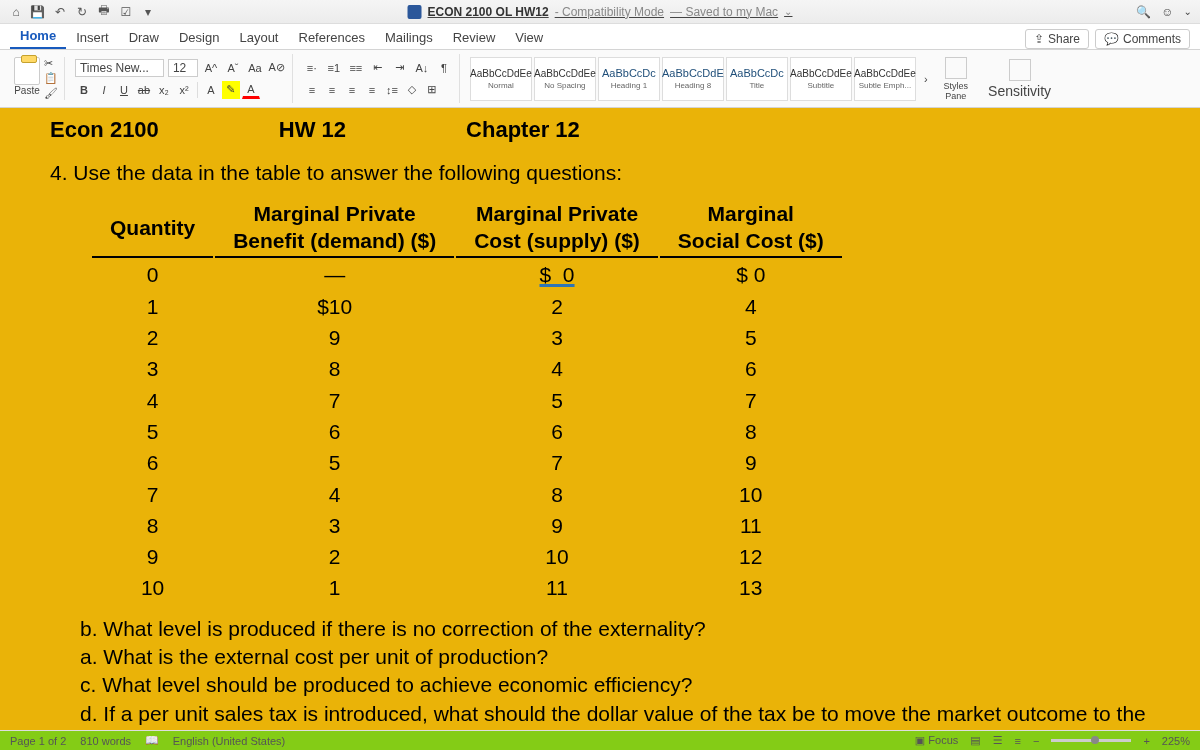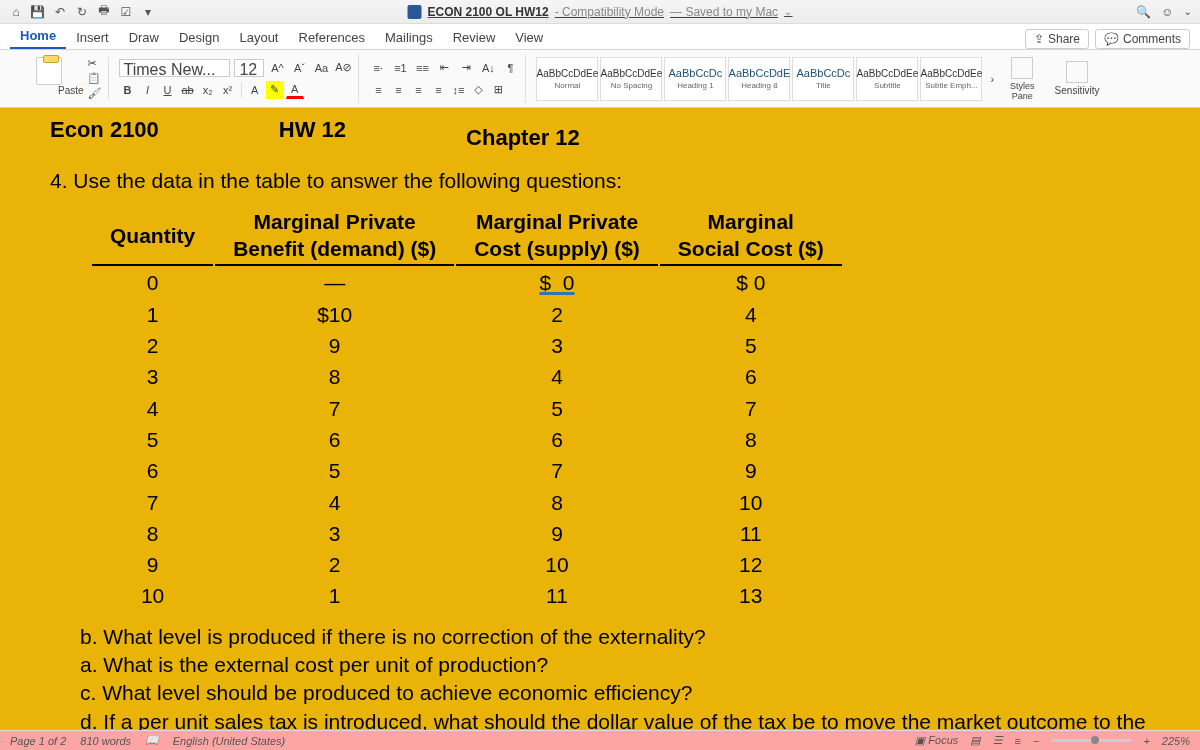--- a/index.html
+++ b/index.html
@@ -24,21 +24,21 @@
 .share-btn { border: 1px solid #ccc; border-radius: 3px; padding: 2px 8px; font-size: 12px; margin-right: 6px; display: flex; align-items: center; gap: 4px; }
 .comments-btn { border: 1px solid #ccc; border-radius: 3px; padding: 2px 8px; font-size: 12px; display: flex; align-items: center; gap: 4px; }
 
 
 .ribbon { height: 58px; background: #fafafa; border-bottom: 1px solid #d4d4d4; display: flex; align-items: center; padding: 4px 8px; gap: 4px; font-size: 11px; color: #444; }
 .ribbon-group { display: flex; flex-direction: column; gap: 4px; padding: 0 6px; border-right: 1px solid #e0e0e0; height: 100%; justify-content: center; }
 .paste-block { display: flex; flex-direction: column; align-items: center; gap: 2px; padding: 0 6px; border-right: 1px solid #e0e0e0; }
 .paste-icon { width: 26px; height: 28px; background: #fff; border: 1px solid #ccc; border-radius: 2px; position: relative; }
 .paste-icon::before { content: ""; position: absolute; top: -3px; left: 6px; width: 14px; height: 6px; background: #ffd966; border: 1px solid #c5a12e; border-radius: 2px; }
 .font-row { display: flex; gap: 4px; align-items: center; }
-.font-select { border: 1px solid #ccc; background: #fff; font-size: 16px; padding: 1px 14px 1px 4px; height: 18px; position: relative; text-align: center; }
+.font-select { border: 1px solid #ccc; background: #fff; font-size: 12px; padding: 1px 14px 1px 4px; height: 18px; position: relative; text-align: center; }
 .font-size { width: 30px; }
 .btn { width: 18px; height: 18px; display: inline-flex; align-items: center; justify-content: center; font-size: 11px; border: 1px solid transparent; }
 .format-row { display: flex; gap: 2px; align-items: center; }
 .sep { width: 1px; height: 16px; background: #ddd; margin: 0 2px; }
 .styles-gallery { display: flex; gap: 2px; margin-left: 6px; justify-content: space-between; }
 .style-tile { width: 62px; height: 44px; border: 1px solid #ddd; background: #fff; display: flex; flex-direction: column; align-items: center; justify-content: center; font-size: 8px; text-align: center; }
 .style-tile .sample { font-size: 10px; color: #333; }
 .style-tile.heading .sample { color: #1f4e79; font-size: 11px; }
 .style-tile .label { margin-top: 2px; color: #666; }
 .pane-block { display: flex; flex-direction: column; align-items: center; gap: 2px; padding: 0 8px; }
@@ -51,21 +51,21 @@
 .doc-header span { font-weight: bold; font-size: 22px; }
 .q1 { margin: 8px 0 12px; font-size: 21px; }
 .econ-table { margin: 0 0 10px 40px; }
 .econ-table th { font-weight: bold; text-align: center; padding: 0 18px 2px; border-bottom: 2px solid #000; font-size: 21px; }
 .econ-table td { text-align: center; padding: 1px 18px; font-size: 21px; }
 .underline-zero { text-decoration: underline; text-decoration-color: #2e75b6; text-decoration-thickness: 3px; text-underline-offset: 2px; }
 .questions { margin-left: 30px; font-size: 21px; }
 .questions div { margin-bottom: 1px; }
 
 
-.statusbar { position: absolute; bottom: 0; left: 0; right: 0; height: 20px; background: #fca5a5; border-top: 1px solid #ddd; display: flex; align-items: center; font-size: 11px; color: #555; padding: 0 10px; gap: 14px; font-style: italic; }
+.statusbar { position: absolute; bottom: 0; left: 0; right: 0; height: 20px; background: #84cc16; border-top: 1px solid #ddd; display: flex; align-items: center; font-size: 11px; color: #555; padding: 0 10px; gap: 14px; }
 .statusbar .right { margin-left: auto; display: flex; gap: 12px; align-items: center; }
 .zoom-slider { width: 80px; height: 3px; background: #ccc; position: relative; }
 .zoom-slider::after { content: ""; position: absolute; left: 50%; top: -3px; width: 8px; height: 8px; border-radius: 50%; background: #888; }
 </style>
 </head>
 <body>
 
 <div class="titlebar">
   <div class="qat">
     <span>⌂</span>
@@ -109,21 +109,21 @@
       <span>💬</span>
       <span>Comments</span>
     </div>
 </div>
 
 <div class="ribbon">
   <div class="paste-block">
     <div style="display:flex;gap:4px;align-items:flex-start;">
       <div style="display:flex;flex-direction:column;align-items:center;">
         <div class="paste-icon"></div>
-        <span style="font-size:10px;margin-left:44px;">Paste</span>
+        <span style="font-size:10px;">Paste</span>
       </div>
       <div style="display:flex;flex-direction:column;gap:2px;">
         <span style="font-size:11px;">✂</span>
         <span style="font-size:11px;">📋</span>
         <span style="font-size:11px;">🖌</span>
       </div>
     </div>
   </div>
 
   <div class="ribbon-group">
@@ -210,30 +210,30 @@
     </div>
   <span style="align-self:center;padding:0 4px;">›</span>
 
   <div class="pane-block">
     <div class="pane-icon"></div>
     <span style="font-size:9px;white-space:pre;text-align:center;">Styles
 Pane</span>
   </div>
   <div class="pane-block last">
     <div class="pane-icon"></div>
-    <span style="font-size:10px;">Sensitivity</span>
+    <span style="font-size:14px;">Sensitivity</span>
   </div>
 </div>
 
 <div class="doc-area">
   <div class="page">
     <div class="doc-header">
       <span>Econ 2100</span>
       <span style="margin-left:60px;">HW 12</span>
-      <span style="margin-left:60px;margin-top:8px;">Chapter 12</span>
+      <span style="margin-left:60px;">Chapter 12</span>
     </div>
     <div class="q1">4. Use the data in the table to answer the following questions:</div>
     <table class="econ-table">
       <thead>
           <tr id="table-head">
             <th>Quantity</th>
             <th>Marginal Private<br>Benefit (demand) ($)</th>
             <th>Marginal Private<br>Cost (supply) ($)</th>
             <th>Marginal<br>Social Cost ($)</th>
           </tr>

